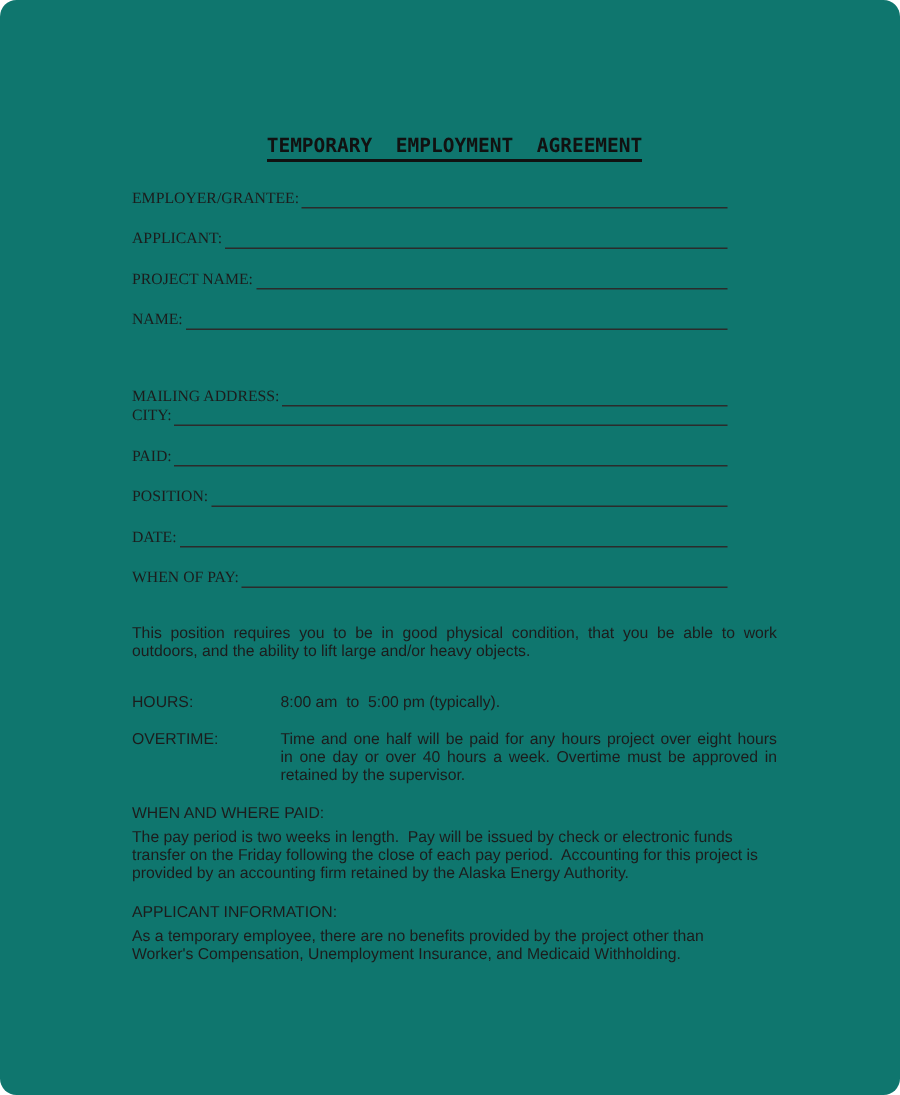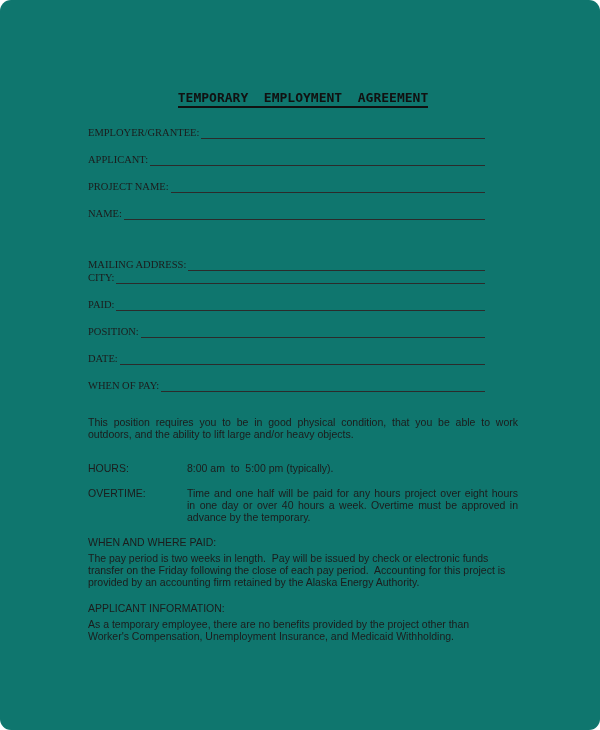--- a/index.html
+++ b/index.html
@@ -156,21 +156,21 @@
         <span class="schedule-term">HOURS:</span>
         <div class="schedule-desc para">
             <div class="tline">8:00 am  to  5:00 pm (typically).</div>
           </div>
       </div>
       <div class="schedule-row">
         <span class="schedule-term">OVERTIME:</span>
         <div class="schedule-desc para justify">
             <div class="tline">Time and one half will be paid for any hours project over eight hours</div>
             <div class="tline">in one day or over 40 hours a week.  Overtime must be approved in</div>
-            <div class="tline">advance by the temporary.</div>
+            <div class="tline">retained by the supervisor.</div>
           </div>
       </div>
     </div>
 
     <div class="section">
       <div class="section-heading">WHEN AND WHERE PAID:</div>
       <div class="para">
           <div class="tline">The pay period is two weeks in length.  Pay will be issued by check or electronic funds</div>
           <div class="tline">transfer on the Friday following the close of each pay period.  Accounting for this project is</div>
           <div class="tline">provided by an accounting firm retained by the Alaska Energy Authority.</div>

